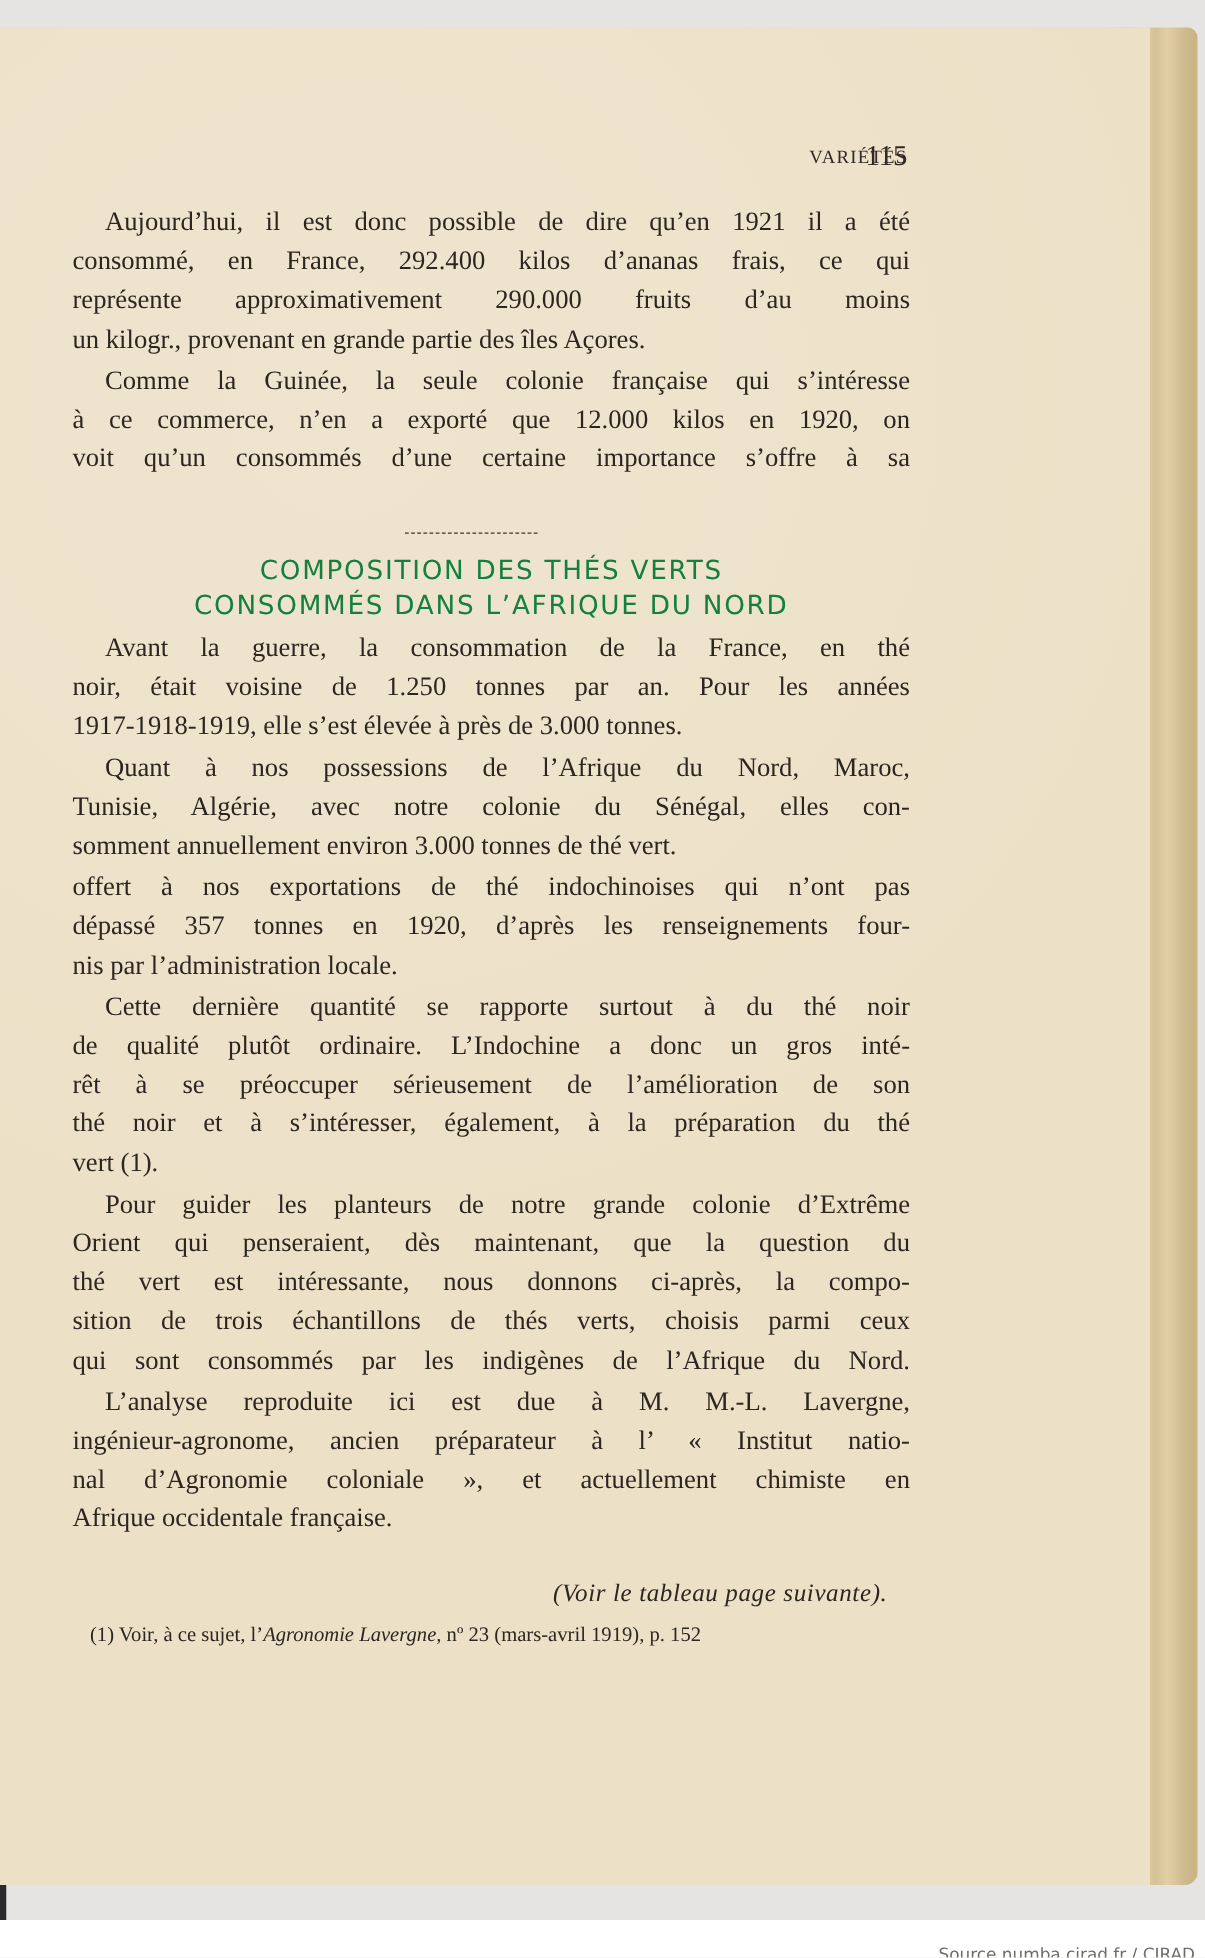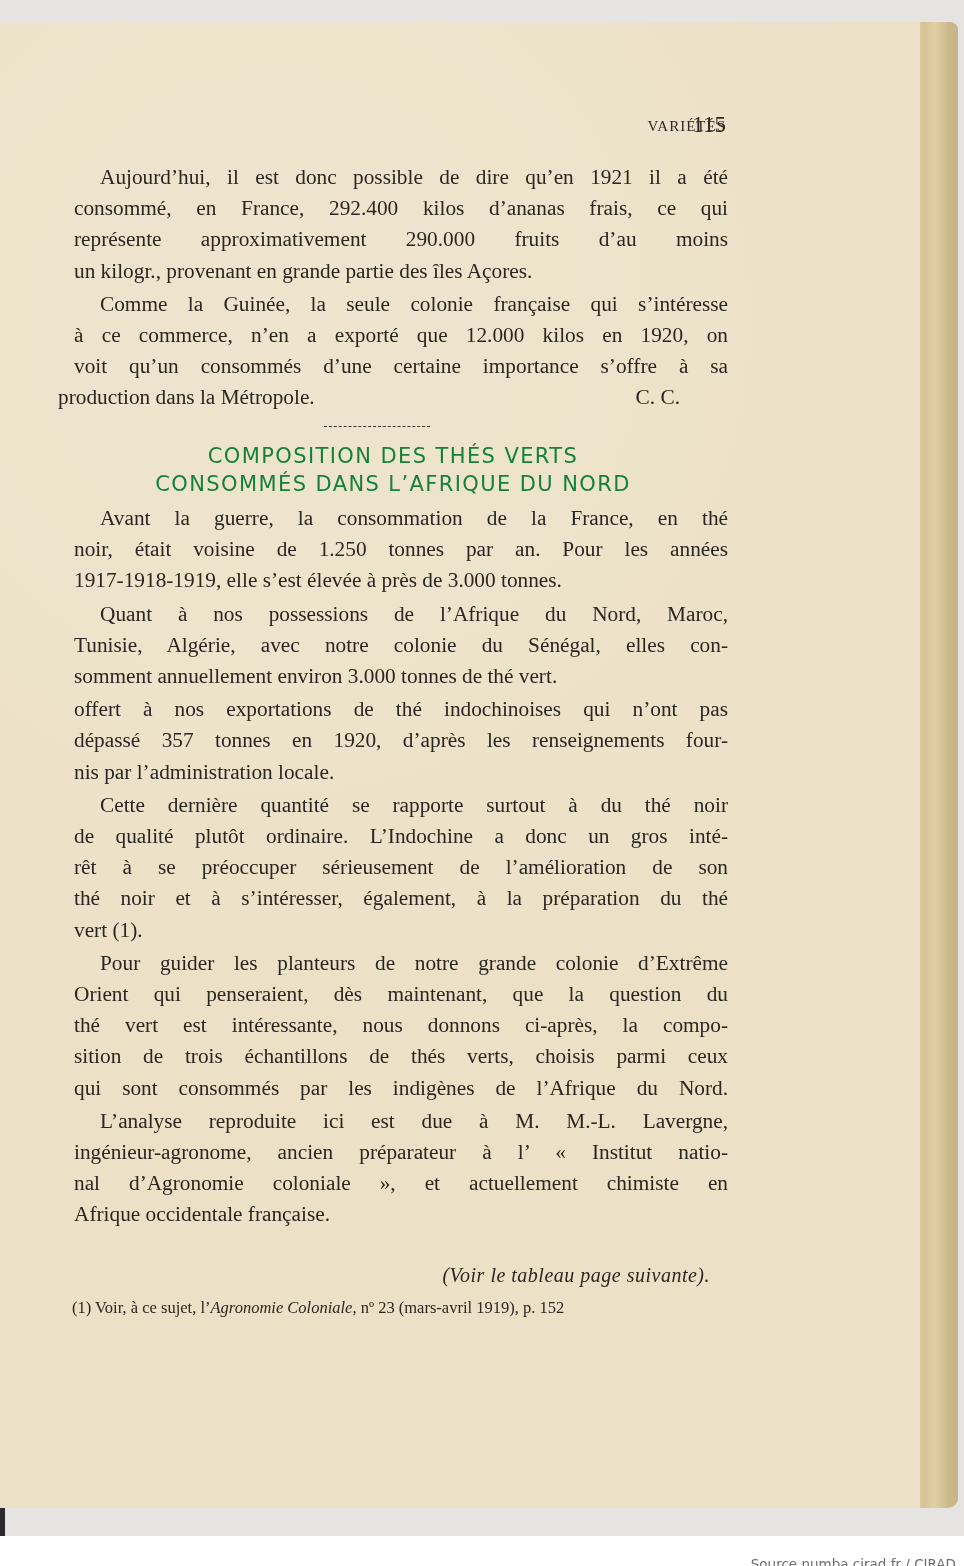--- a/index.html
+++ b/index.html
@@ -36,21 +36,21 @@
       position: absolute; right: 0; top: 0; font-family: "Liberation Serif", serif; font-size: 23px;
     }
 
     .text-block {
       position: absolute; left: 58px; width: 670px;
       font-family: "Liberation Serif", serif; font-size: 21.3px; line-height: 31.2px;
       color: #2b2620; text-align: justify;
     }
     .para { text-indent: 26px; }
     .para + .para { margin-top: 2px; }
-    .line { display: block; text-align: justify; text-align-last: justify; white-space: nowrap; margin-left: 16px; }
+    .line { display: block; text-align: justify; text-align-last: justify; white-space: nowrap; }
     .line.last { text-align-last: left; }
     .sig-row { display: flex; justify-content: space-between; padding-right: 48px; }
 
     .rule {
       position: absolute; left: 324px; top: 426px; width: 106px; height: 2px;
       border-top: 1.5px dashed #3a342c;
     }
 
     .heading {
       position: absolute; left: 58px; width: 670px; text-align: center;
@@ -91,24 +91,20 @@
   <div class="para">
     <span class="line">Aujourd’hui, il est donc possible de dire qu’en 1921 il a été</span>
     <span class="line" style="text-indent:0">consommé, en France, 292.400 kilos d’ananas frais, ce qui</span>
     <span class="line" style="text-indent:0">représente approximativement 290.000 fruits d’au moins</span>
     <span class="line last" style="text-indent:0">un kilogr., provenant en grande partie des îles Açores.</span>
   </div>
   <div class="para">
     <span class="line">Comme la Guinée, la seule colonie française qui s’intéresse</span>
     <span class="line" style="text-indent:0">à ce commerce, n’en a exporté que 12.000 kilos en 1920, on</span>
     <span class="line" style="text-indent:0">voit qu’un consommés d’une certaine importance s’offre à sa</span>
-    <span class="sig-row" style="text-indent:0">
-      <span>production dans la Métropole.</span>
-      <span>C. C.</span>
-    </span>
   </div>
 </div>
 
 <div class="rule"></div>
 
 <div class="heading" style="top:442px;">
   <div>COMPOSITION DES THÉS VERTS</div>
   <div>CONSOMMÉS DANS L’AFRIQUE DU NORD</div>
 </div>
 
@@ -146,16 +142,16 @@
     <span class="line">L’analyse reproduite ici est due à M. M.-L. Lavergne,</span>
     <span class="line" style="text-indent:0">ingénieur-agronome, ancien préparateur à l’ « Institut natio-</span>
     <span class="line" style="text-indent:0">nal d’Agronomie coloniale », et actuellement chimiste en</span>
     <span class="line last" style="text-indent:0">Afrique occidentale française.</span>
   </div>
 </div>
 
 <div class="italic-note">(Voir le tableau page suivante).</div>
 
 <div class="footnote">
-  <span>(1) Voir, à ce sujet, l’</span><i>Agronomie Coloniale</i><span>, nº 23 (mars-avril 1919), p. 152</span>
+  <span>(1) Voir, à ce sujet, l’</span><i>Agronomie Lavergne</i><span>, nº 23 (mars-avril 1919), p. 152</span>
 </div>
 
 <div class="source-caption">Source numba.cirad.fr / CIRAD</div>
 
 </body></html>

